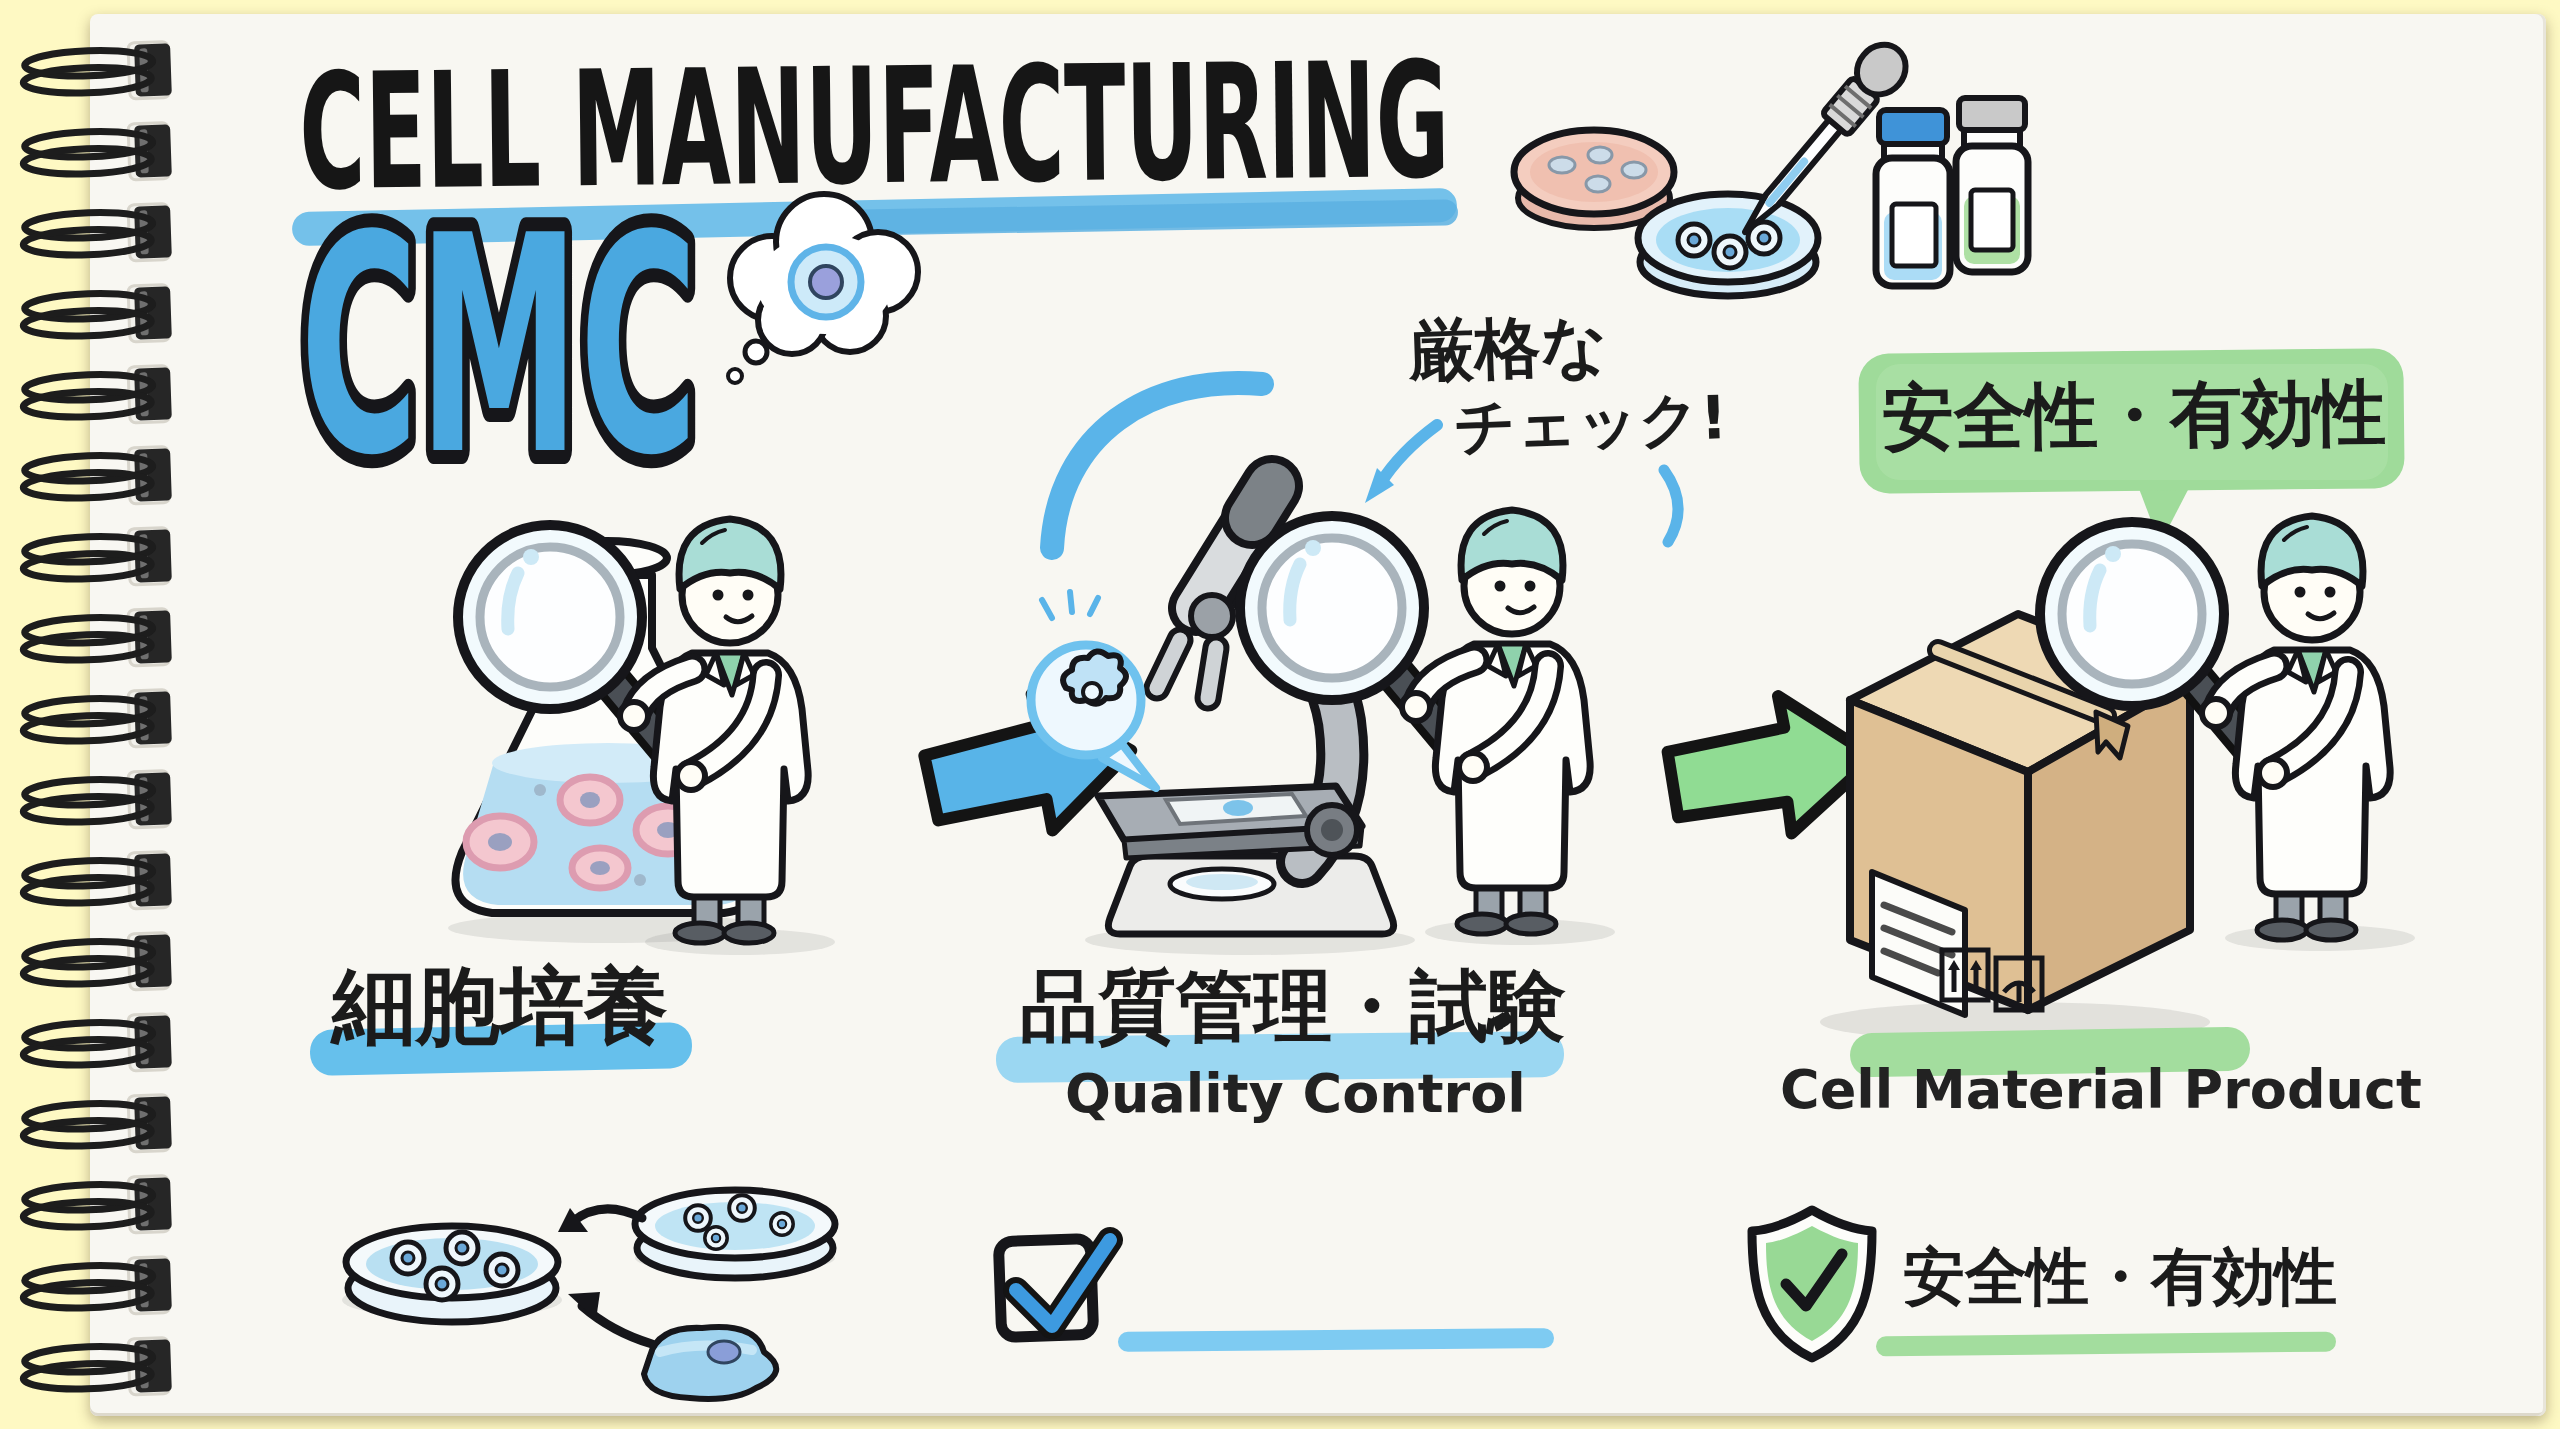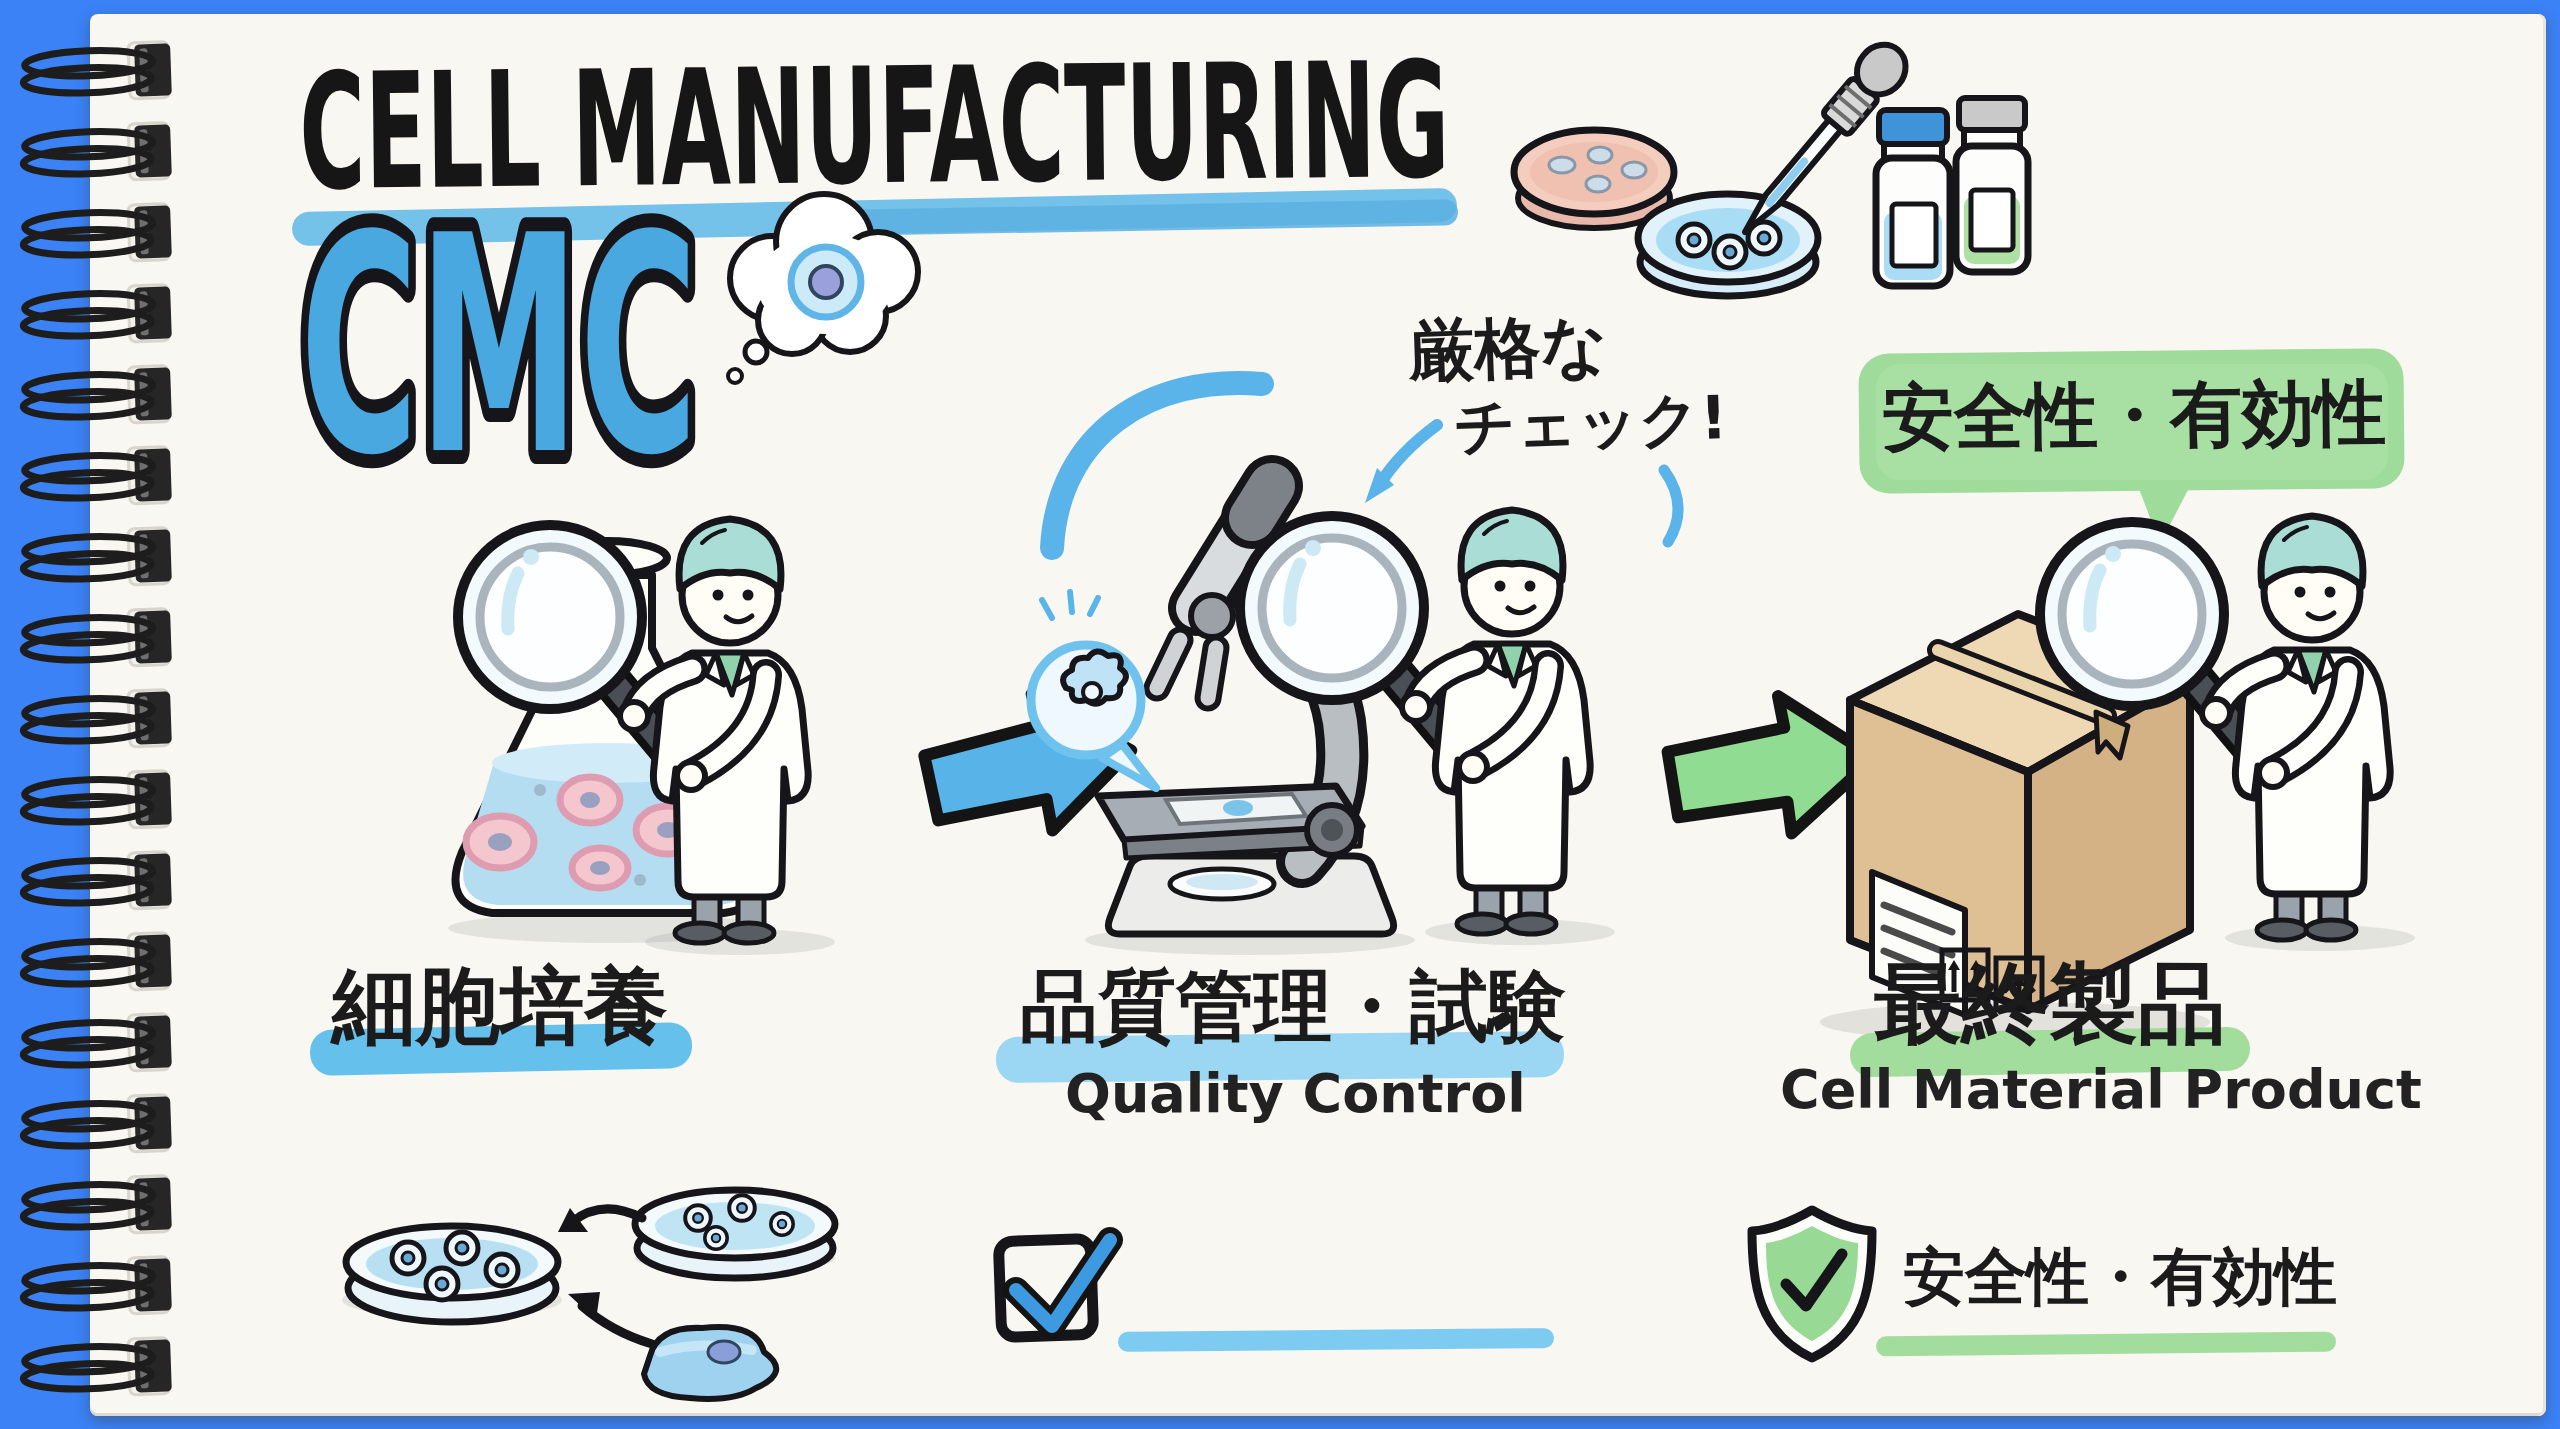--- a/index.html
+++ b/index.html
@@ -1,17 +1,17 @@
 <!DOCTYPE html>
 <html><head>
 <meta charset="utf-8">
 <style>
   html,body{margin:0;padding:0;}
   body{width:2560px;height:1429px;overflow:hidden;font-family:"DejaVu Sans","Liberation Sans",sans-serif;}
-  #canvas{position:relative;width:2560px;height:1429px;background:#3b82f6;overflow:hidden;}
+  #canvas{position:relative;width:2560px;height:1429px;background:#fef9c3;overflow:hidden;}
   .abs{position:absolute;}
   .paper{left:90px;top:14px;width:2456px;height:1402px;background:#f8f7f2;border-radius:8px;
          box-shadow:0 5px 14px rgba(60,40,20,.35), inset -3px 0 0 #e8e5da, inset 0 -3px 0 #ddd9cc;z-index:1;}
   .hl-bar{border-radius:22px;z-index:3;}
   .txt{color:#1b1b1b;font-weight:700;text-align:center;white-space:nowrap;z-index:4;line-height:1.05;}
   .en{font-weight:700;color:#222;}
   svg.draw{left:0;top:0;z-index:2;}
   .z4{z-index:4;}
 </style>
 </head>
@@ -326,21 +326,20 @@
   <div class="txt abs z4" style="left:1882px;top:378px;width:500px;font-size:72px;transform:rotate(-0.6deg);">安全性・有効性</div>
 
   <div class="abs hl-bar" style="left:310px;top:1026px;width:382px;height:46px;background:#66c0ec;transform:rotate(-1.2deg);"></div>
   <div class="txt abs" style="left:300px;top:962px;width:400px;font-size:84px;">細胞培養</div>
 
   <div class="abs hl-bar" style="left:996px;top:1034px;width:568px;height:46px;background:#9bd7f2;transform:rotate(-0.6deg);"></div>
   <div class="txt abs" style="left:1020px;top:966px;width:520px;font-size:78px;">品質管理・試験</div>
   <div class="txt en abs" style="left:1065px;top:1066px;width:420px;font-size:54px;">Quality Control</div>
 
   <div class="abs hl-bar" style="left:1850px;top:1030px;width:400px;height:44px;background:#a3dd9e;transform:rotate(-1deg);"></div>
-  <div class="txt abs" style="left:1840px;top:958px;width:420px;font-size:88px;">最終製品</div>
   <div class="txt en abs" style="left:1780px;top:1062px;width:560px;font-size:54px;">Cell Material Product</div>
 
   <div class="abs hl-bar" style="left:1118px;top:1330px;width:436px;height:20px;background:#7ecbf2;transform:rotate(-0.5deg);"></div>
 
   <div class="txt abs" style="left:1890px;top:1244px;width:460px;font-size:62px;">安全性・有効性</div>
   <div class="abs hl-bar" style="left:1876px;top:1334px;width:460px;height:20px;background:#a3dd9e;transform:rotate(-0.6deg);"></div>
 
 </div>
 
 </body></html>

